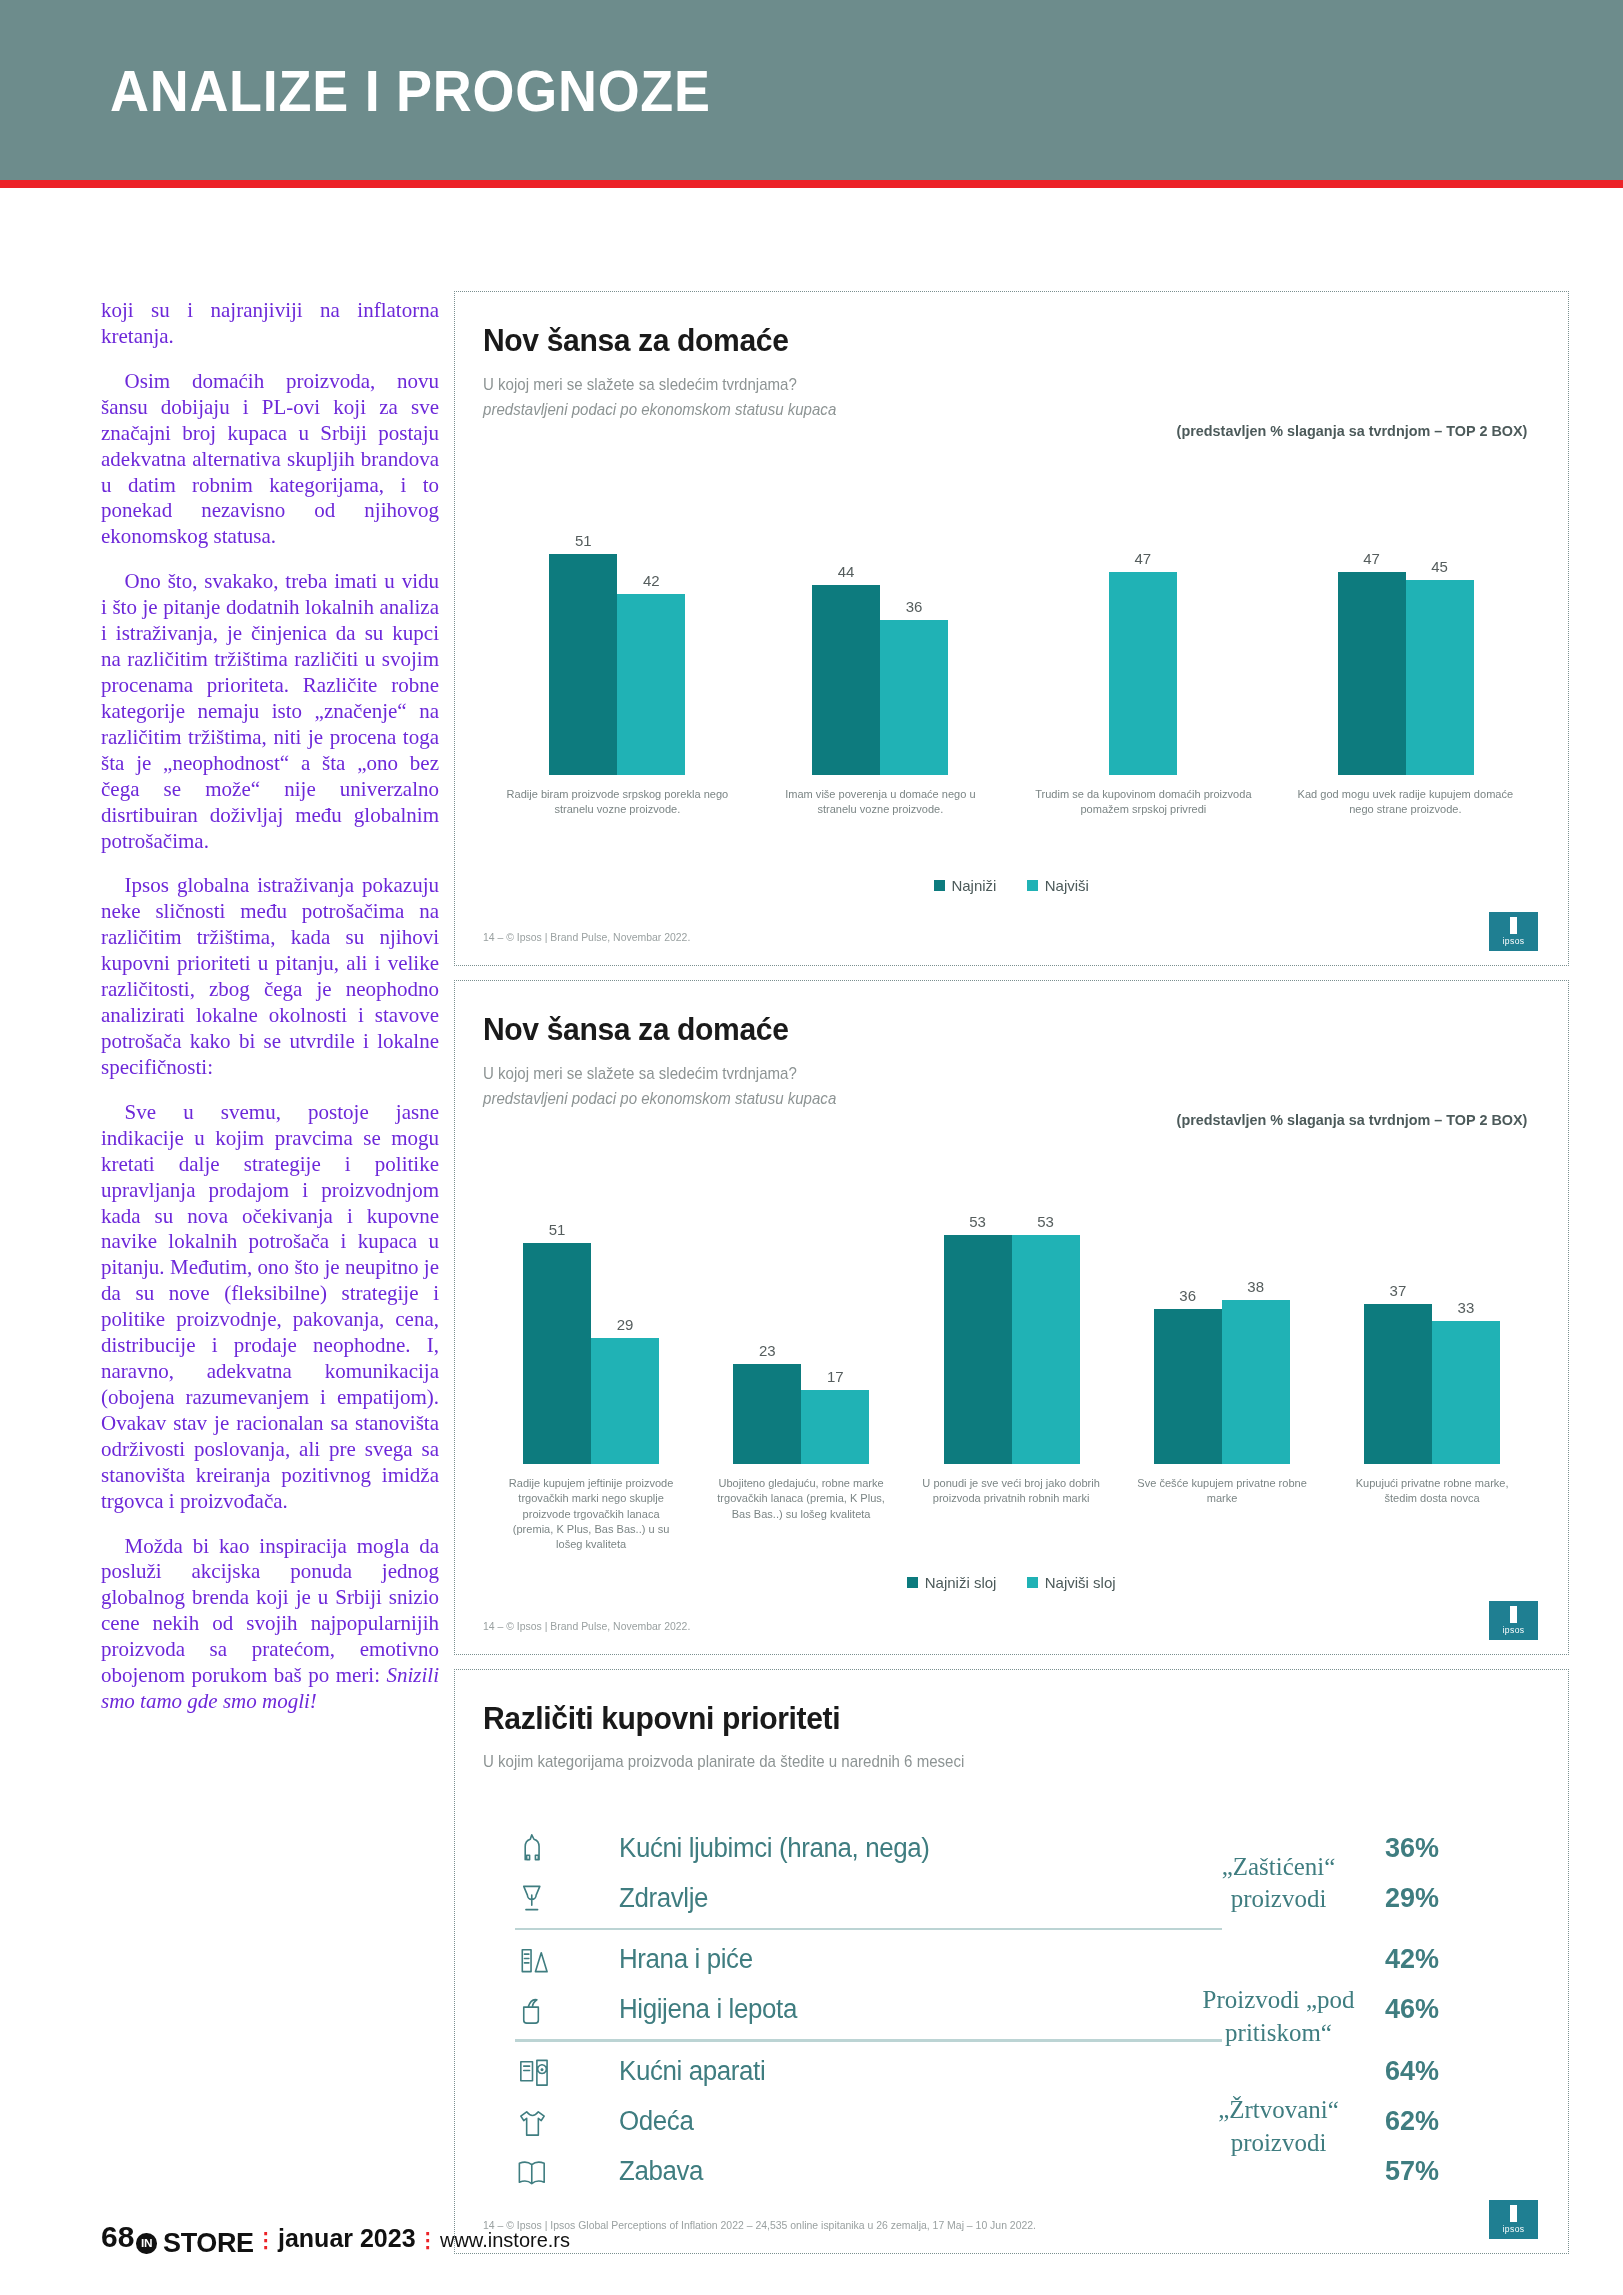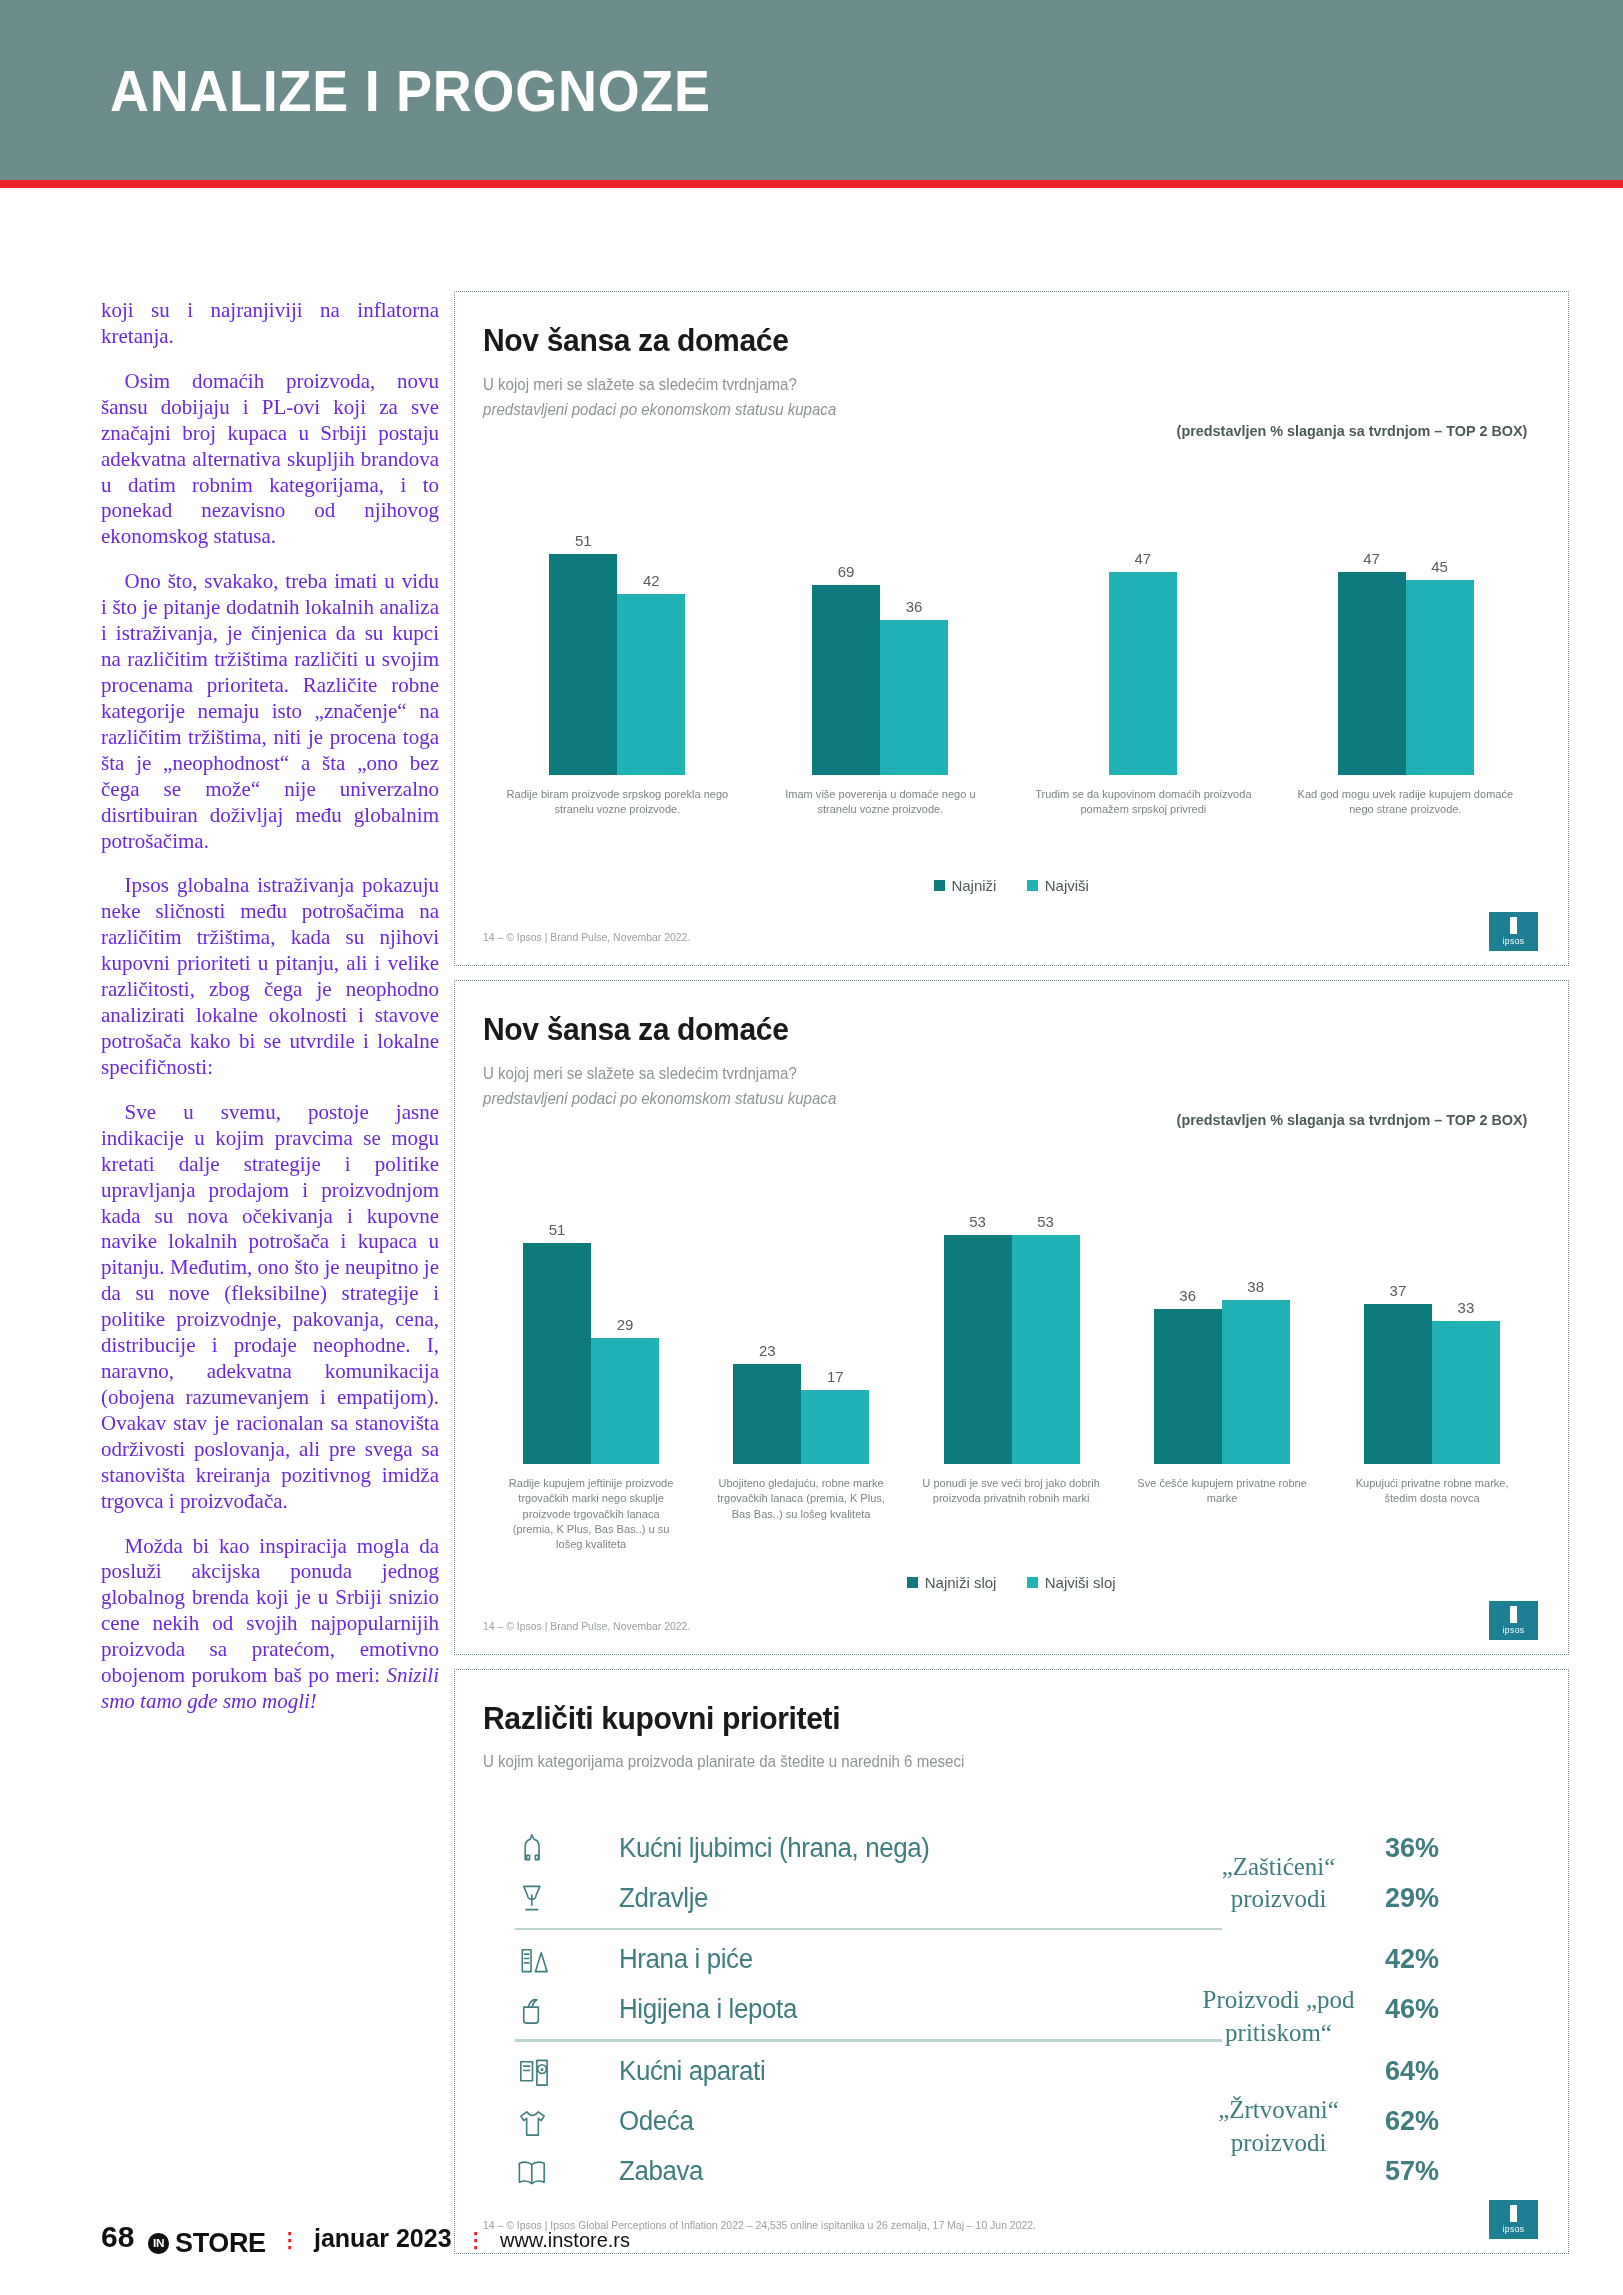--- a/index.html
+++ b/index.html
@@ -141,21 +141,21 @@
     position:absolute;right:118px;
     font-size:26px;color:#3f7d80;line-height:1.25;text-align:center;
     transform:scaleX(0.96);
   }
   .prio-sep{
     height:2.4px;background:#bcd4d4;margin:0 0 0 14px;
   }
   .ico{width:35px;height:38px;display:block;}
   .footer{
     position:absolute;left:101px;bottom:36px;
-    display:flex;align-items:baseline;gap:14px;
+    display:flex;align-items:baseline;gap:2px;
     font-family:"Liberation Sans", sans-serif;
   }
   .pg{font-size:30px;font-weight:bold;color:#111;}
   .brand{font-size:27px;font-weight:bold;color:#111;letter-spacing:-0.4px;display:flex;align-items:center;gap:6.3px;}
   .brand .ring{
     display:inline-block;width:20.4px;height:20.4px;border-radius:50%;
     background:#111;color:#fff;font-size:11.8px;line-height:20.4px;text-align:center;font-weight:bold;
   }
   .sep-dots{color:#ec2227;font-size:20.4px;font-weight:bold;}
   .issue{font-size:25px;font-weight:bold;color:#111;}
@@ -196,21 +196,21 @@
             </div>
             <div class="barwrap">
               <div class="barval">42</div>
               <div class="bar" style="background: rgb(32, 178, 181); height: 181px;"></div>
             </div>
           </div>
         </div>
         <div class="group">
           <div class="bars">
             <div class="barwrap">
-              <div class="barval">69</div>
+              <div class="barval">44</div>
               <div class="bar" style="background: rgb(13, 123, 126); height: 190px;"></div>
             </div>
             <div class="barwrap">
               <div class="barval">36</div>
               <div class="bar" style="background: rgb(32, 178, 181); height: 155px;"></div>
             </div>
           </div>
         </div>
         <div class="group">
           <div class="bars">

